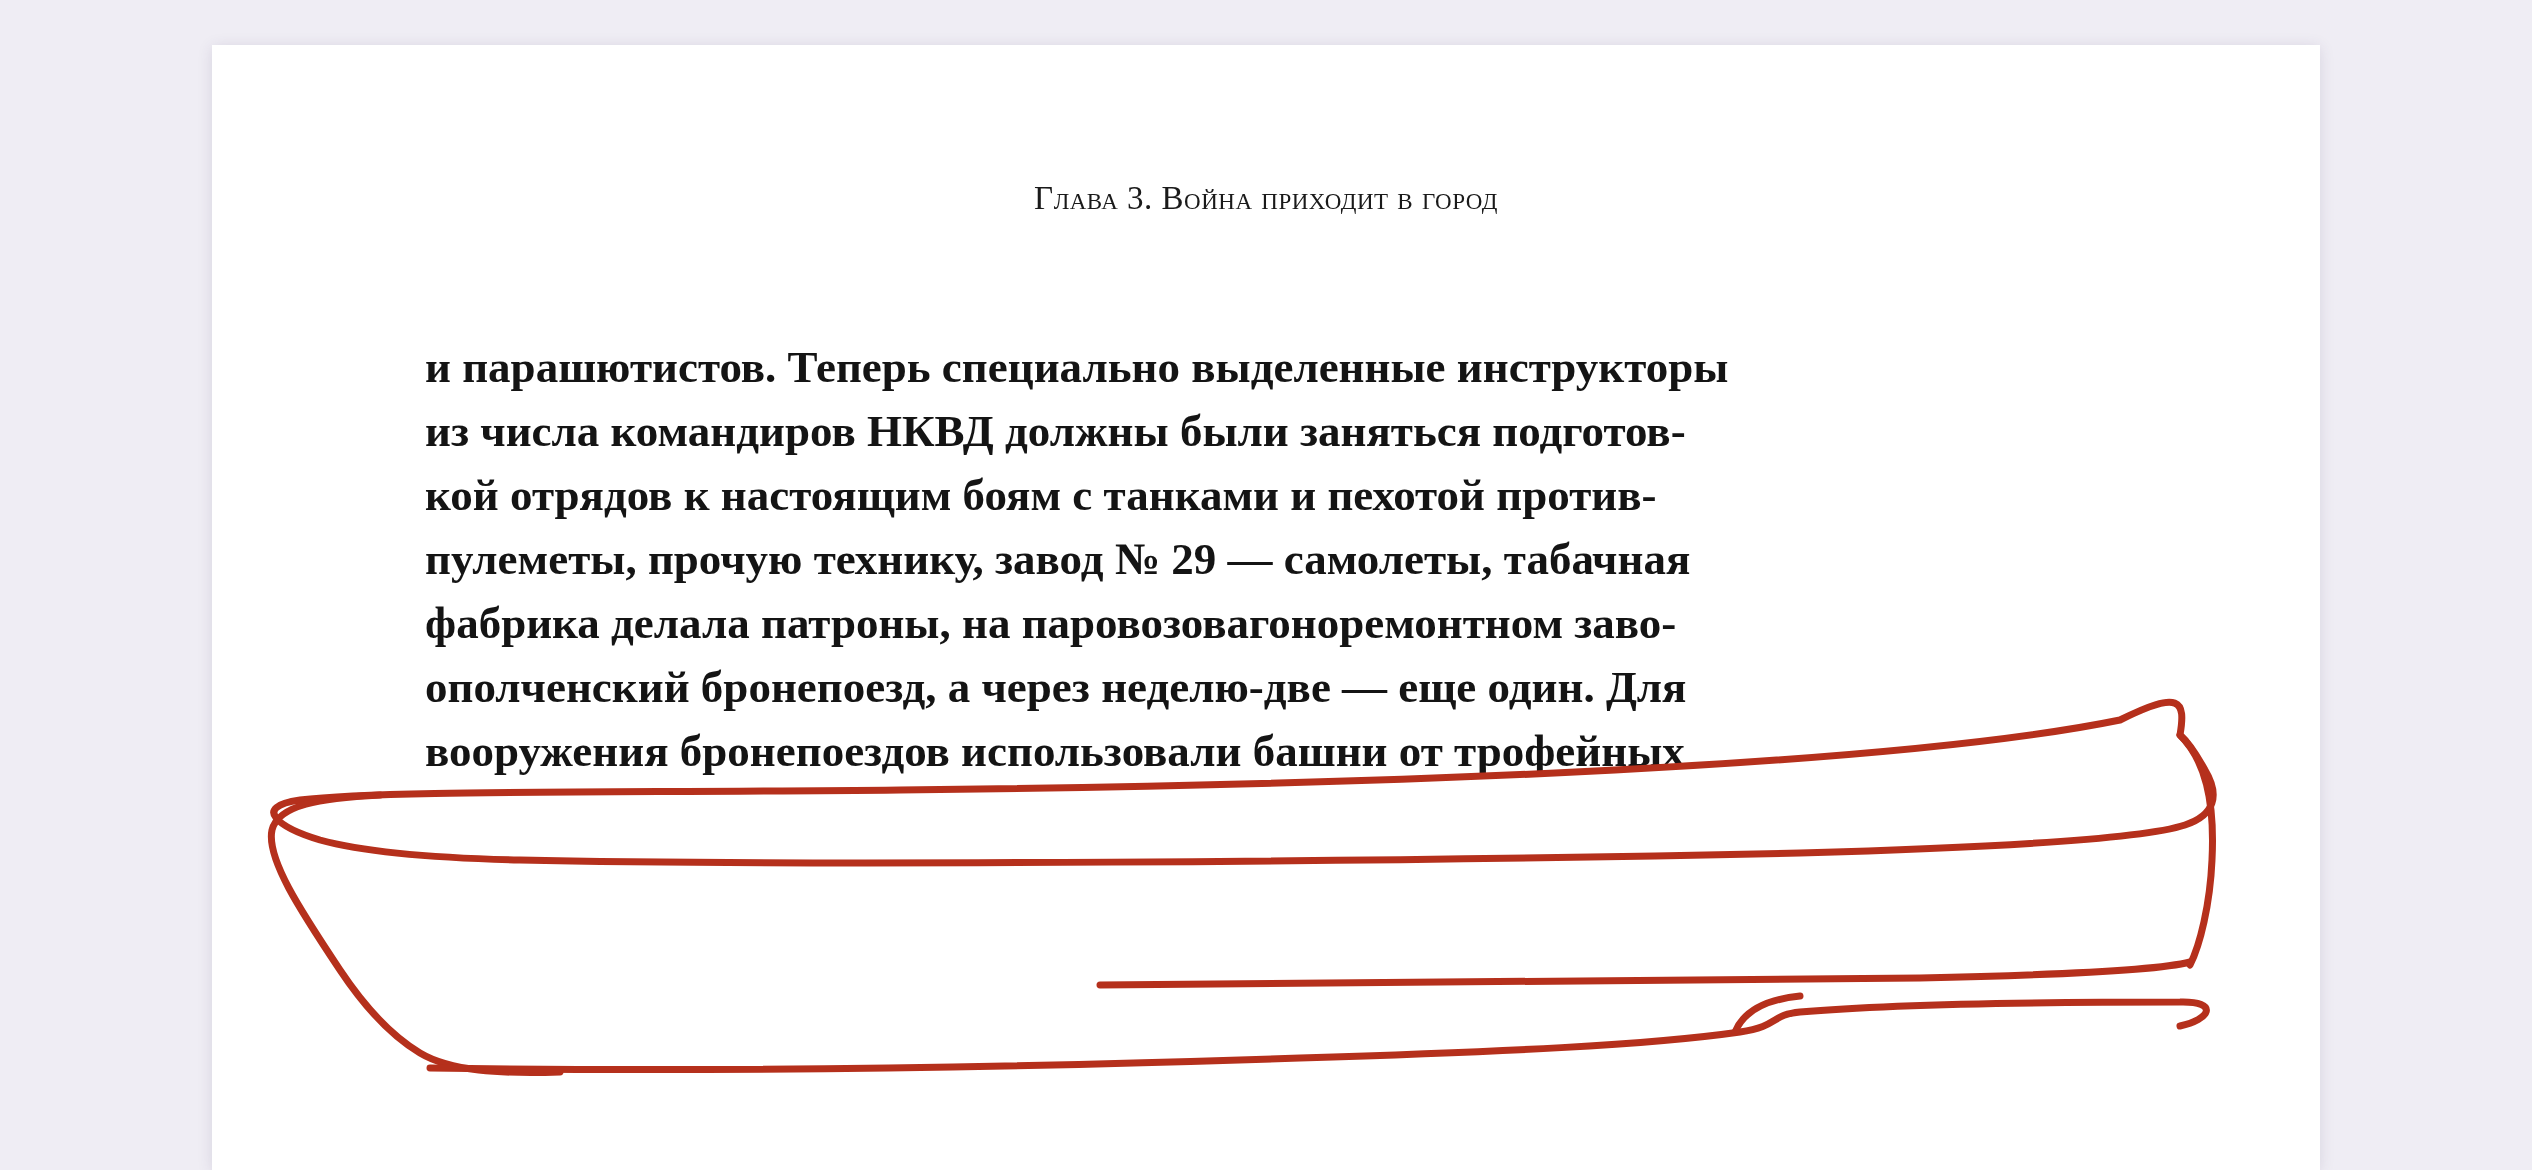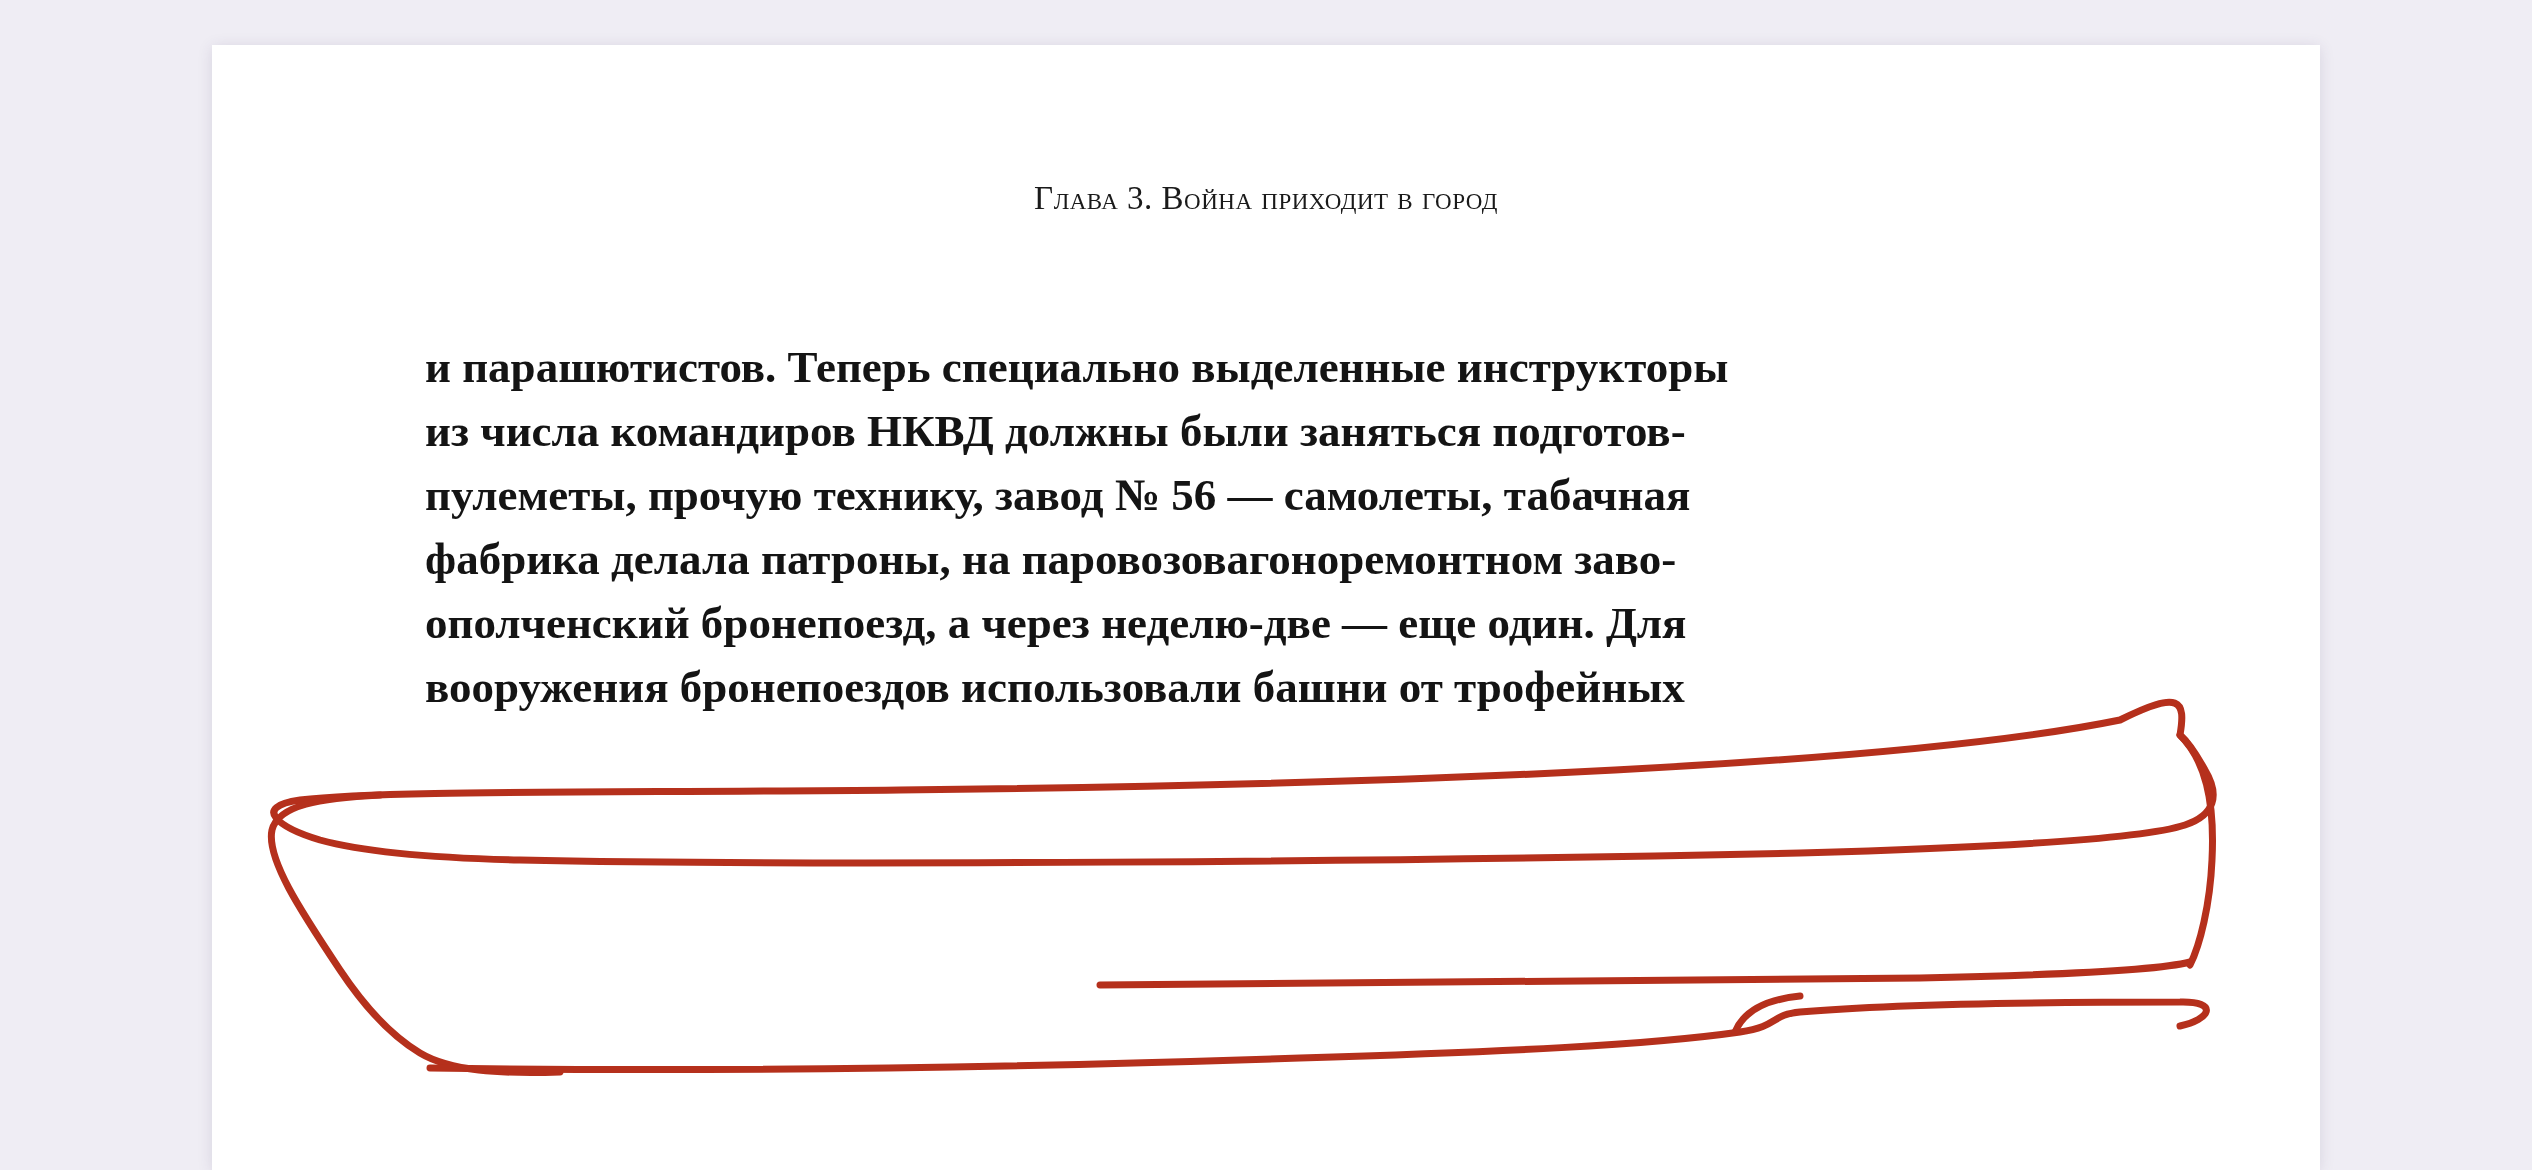--- a/index.html
+++ b/index.html
@@ -78,21 +78,22 @@
 <div id="viewport">
 
   <div id="page">
     <div id="page-inner">
 
       <div class="running-head">Глава 3. Война приходит в город</div>
 
       <div class="body-text">
         <p>и парашютистов. Теперь специально выделенные инструкторы</p>
         <p>из числа командиров НКВД должны были заняться подготов-</p>
-        <p>пулеметы, прочую технику, завод № 56 — самолеты, табачная</p>
+        <p>кой отрядов к настоящим боям с танками и пехотой против-</p>
+        <p>пулеметы, прочую технику, завод № 29 — самолеты, табачная</p>
         <p>фабрика делала патроны, на паровозовагоноремонтном заво-</p>
         <p>ополченский бронепоезд, а через неделю-две — еще один. Для</p>
         <p class="lastline">вооружения бронепоездов использовали башни от трофейных</p>
       </div>
 
     </div>
   </div>
 
   <svg class="annotation-layer" viewBox="0 0 2532 1170">
     <g fill="none" stroke="#b5301c" stroke-width="7" stroke-linecap="round" stroke-linejoin="round">

